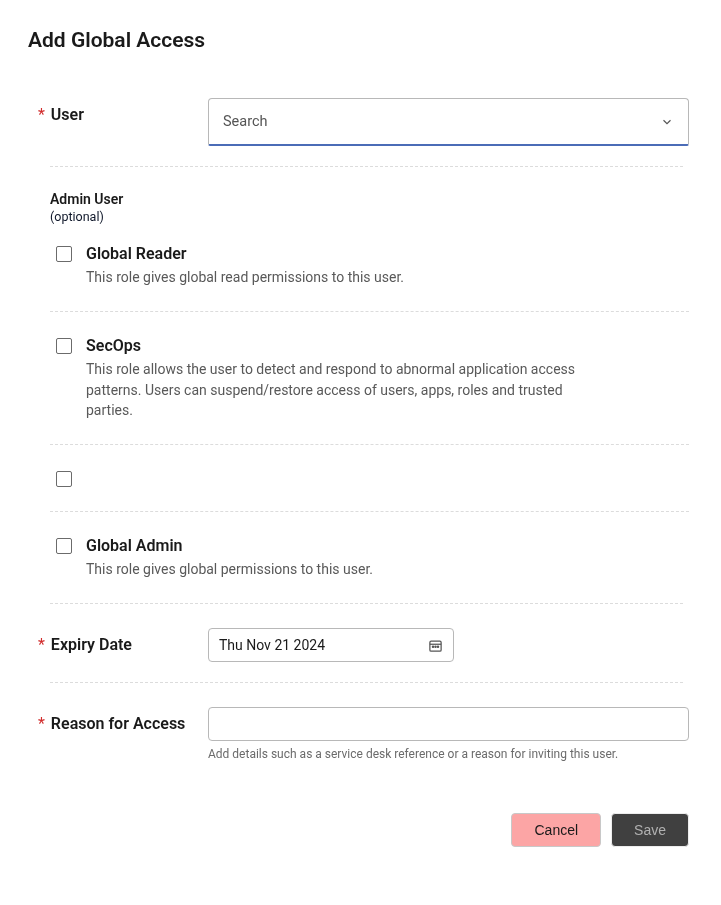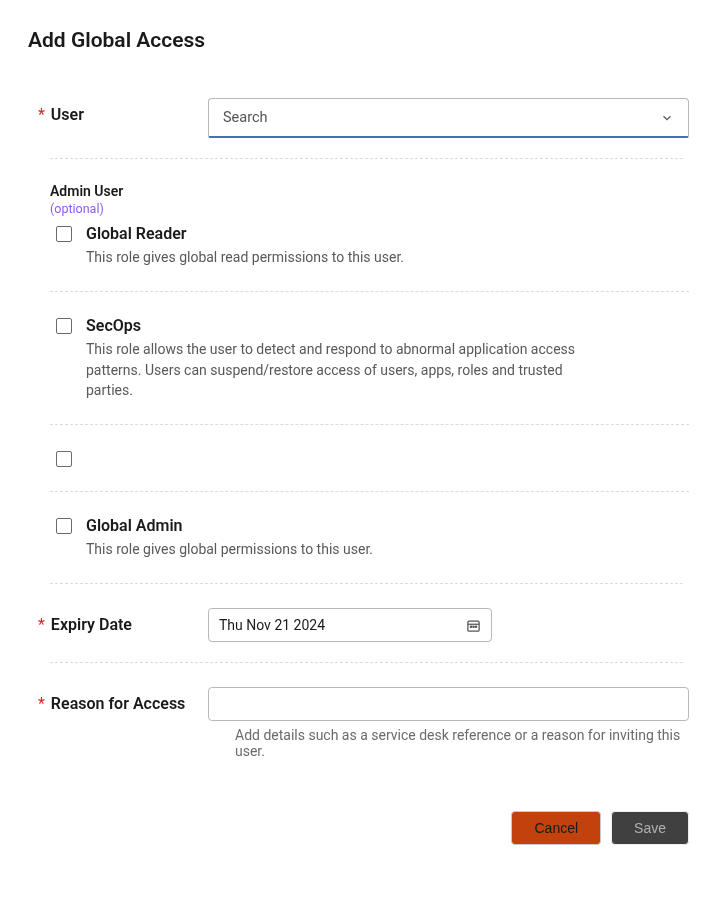--- a/index.html
+++ b/index.html
@@ -45,21 +45,21 @@
     }
     .required-star {
       color: #d12c2c;
       margin-right: 2px;
     }
     .field-control-col {
       flex: 1;
     }
     .select-box {
       width: 100%;
-      height: 40px;
+      height: 48px;
       border: 1px solid #b8b8b8;
       border-bottom: 2px solid #4b6cb7;
       border-radius: 4px 4px 2px 2px;
       background: #fff;
       display: flex;
       align-items: center;
       justify-content: space-between;
       padding: 0 14px;
       cursor: pointer;
     }
@@ -82,22 +82,22 @@
       padding-right: 4px;
     }
     .section-title {
       font-size: 14px;
       font-weight: 600;
       color: #1a1a1a;
       margin-bottom: 2px;
     }
     .optional {
       font-size: 12.5px;
-      color: #8b5cf6;
-      margin-bottom: 6px;
+      color: #0f172a;
+      margin-bottom: 18px;
     }
     .role-item {
       display: flex;
       align-items: flex-start;
       padding: 2px 0;
     }
     .checkbox {
       width: 16px;
       height: 16px;
       border: 1.5px solid #6b6b6b;
@@ -123,21 +123,21 @@
       font-size: 14px;
       color: #595959;
       line-height: 1.45;
     }
     .role-divider {
       border: none;
       border-top: 1px dashed #dcdcdc;
       margin: 22px 0 22px 0;
     }
     .date-input {
-      width: 284px;
+      width: 246px;
       height: 34px;
       border: 1px solid #b8b8b8;
       border-radius: 4px;
       background: #fff;
       display: flex;
       align-items: center;
       justify-content: space-between;
       padding: 0 10px 0 10px;
       cursor: pointer;
     }
@@ -153,42 +153,41 @@
     .text-input {
       width: 100%;
       height: 34px;
       border: 1px solid #b8b8b8;
       border-radius: 4px;
       background: #fff;
       padding: 0 10px;
       font-size: 14px;
     }
     .helper-text {
-      font-size: 14px;
+      font-size: 12px;
       color: #6b6b6b;
       margin-top: 6px;
-      margin-left: 27px;
     }
     .button-row {
       display: flex;
       justify-content: flex-end;
       gap: 10px;
       padding-right: 4px;
       margin-top: 52px;
     }
     .btn {
       height: 34px;
       padding: 0 22px;
       border-radius: 4px;
       font-size: 14px;
       font-weight: 500;
       cursor: pointer;
     }
     .btn-cancel {
-      background: #c2410c;
+      background: #fca5a5;
       border: 1px solid #c8c8c8;
       color: #1a1a1a;
     }
     .btn-save {
       background: #404040;
       border: 1px solid #ededed;
       color: #b0b0b0;
       cursor: not-allowed;
     }
     .field-section {

